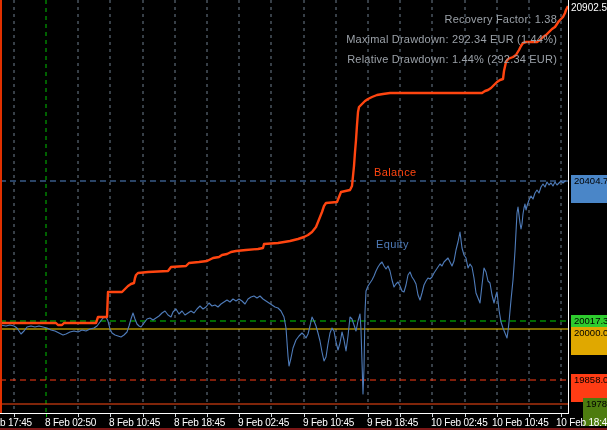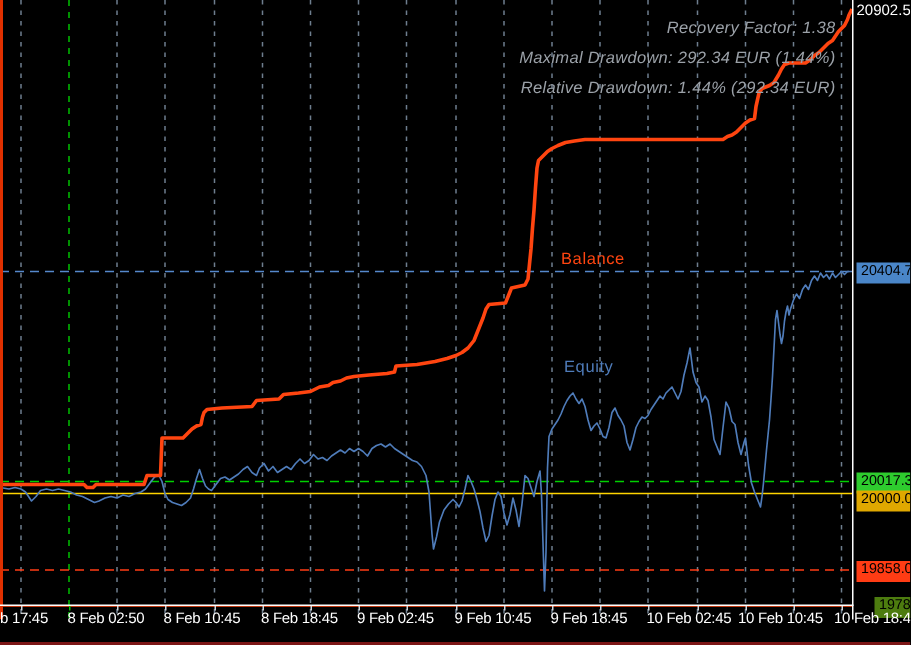--- a/index.html
+++ b/index.html
@@ -3,32 +3,32 @@
 <meta charset="utf-8">
 <style>
   html,body{margin:0;padding:0;background:#000;}
   .screen{
     position:relative;width:607px;height:430px;background:#000;overflow:hidden;
     font-family:"Liberation Sans",sans-serif;
   }
   #plot-svg{position:absolute;left:0;top:0;}
   .stats{
     position:absolute;top:9px;left:0;width:557px;text-align:right;
-    color:#9ba1a8;font-size:11px;line-height:20px;letter-spacing:.2px;font-style:italic;
+    color:#9ba1a8;font-size:11px;line-height:20px;letter-spacing:.2px;
   }
   .axis-top-value{
     position:absolute;left:571px;top:2px;width:36px;height:12px;line-height:12px;
     font-size:10px;color:#fff;overflow:hidden;white-space:nowrap;
   }
   .badge{
-    position:absolute;left:571px;width:36px;height:14px;line-height:12px;
+    position:absolute;left:571px;width:36px;height:28px;line-height:12px;
     font-size:9.5px;color:#000;padding-left:3px;overflow:hidden;white-space:nowrap;
     box-sizing:border-box;
   }
-  .x-axis{position:absolute;left:0;top:403px;width:536px;height:15px;}
+  .x-axis{position:absolute;left:0;top:413px;width:536px;height:15px;}
   .x-axis .axisline{position:absolute;left:0;top:0;width:569px;height:1px;background:#fff;}
   .tick{position:absolute;top:1px;width:1px;height:3px;background:#cfd6dc;}
   .tick.green{background:#00c000;}
   .x-label{
     position:absolute;top:4px;font-size:10px;color:#fff;letter-spacing:-.2px;white-space:nowrap;
   }
   .bottom-line{position:absolute;left:0;top:428px;width:607px;height:2px;background:#7c1616;}
 </style>
 </head>
 <body>

